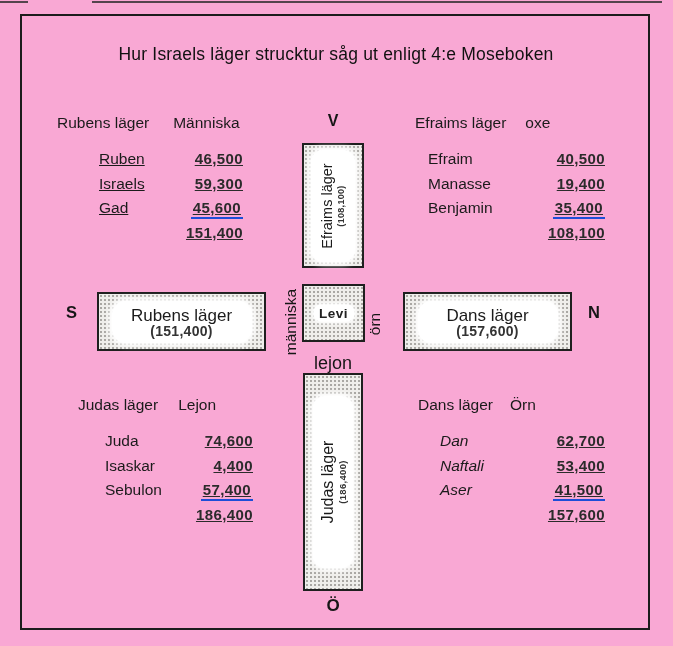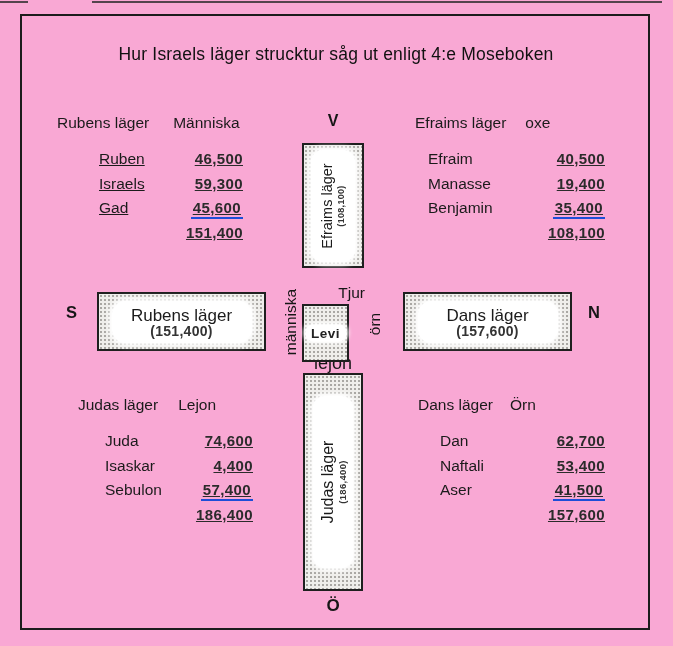--- a/index.html
+++ b/index.html
@@ -35,33 +35,33 @@
   .q-tr { left:415px; top:113px; width:190px; }
   .q-bl { left:78px;  top:395px; width:175px; }
   .q-br { left:418px; top:395px; width:187px; }
   .q-tl .quad-header { gap:24px; }
   .q-tr .quad-header { gap:19px; }
   .q-bl .quad-header { gap:20px; }
   .q-br .quad-header { gap:17px; }
   .q-tl .tname { margin-left:42px;text-decoration:underline; }
   .q-tr .tname { margin-left:13px; }
   .q-bl .tname { margin-left:27px; }
-  .q-br .tname { margin-left:22px; }
+  .q-br .tname { margin-left:22px;font-style:italic; }
 
   
   .stipple {
     position:absolute; box-sizing:border-box;
     background-color:#efeeeb;
     background-image:radial-gradient(circle, #a8a6a2 0.7px, rgba(0,0,0,0) 1.05px);
     background-size:4px 4px;
     border:2px solid #1f1f1f;
   }
   .box-north  { left:302px; top:143px; width:62px;  height:125px; }
   .box-west   { left:97px;  top:292px; width:169px; height:59px;  }
-  .box-center { left:302px; top:304px; width:47px;  height:58px;  }
+  .box-center { left:302px; top:284px; width:63px;  height:58px;  }
   .box-east   { left:403px; top:292px; width:169px; height:59px;  }
   .box-south  { left:303px; top:373px; width:60px;  height:218px; }
 
   .hband {
     position:absolute; left:50%; top:50%; transform:translate(-50%,-50%);
     width:140px; height:42px; background:#fff; border-radius:14px;
     box-shadow:0 0 5px 3px #fff;
     display:flex; flex-direction:column; align-items:center; justify-content:center;
   }
   .camp-label { font-size:17px; line-height:19px; white-space:nowrap; }

